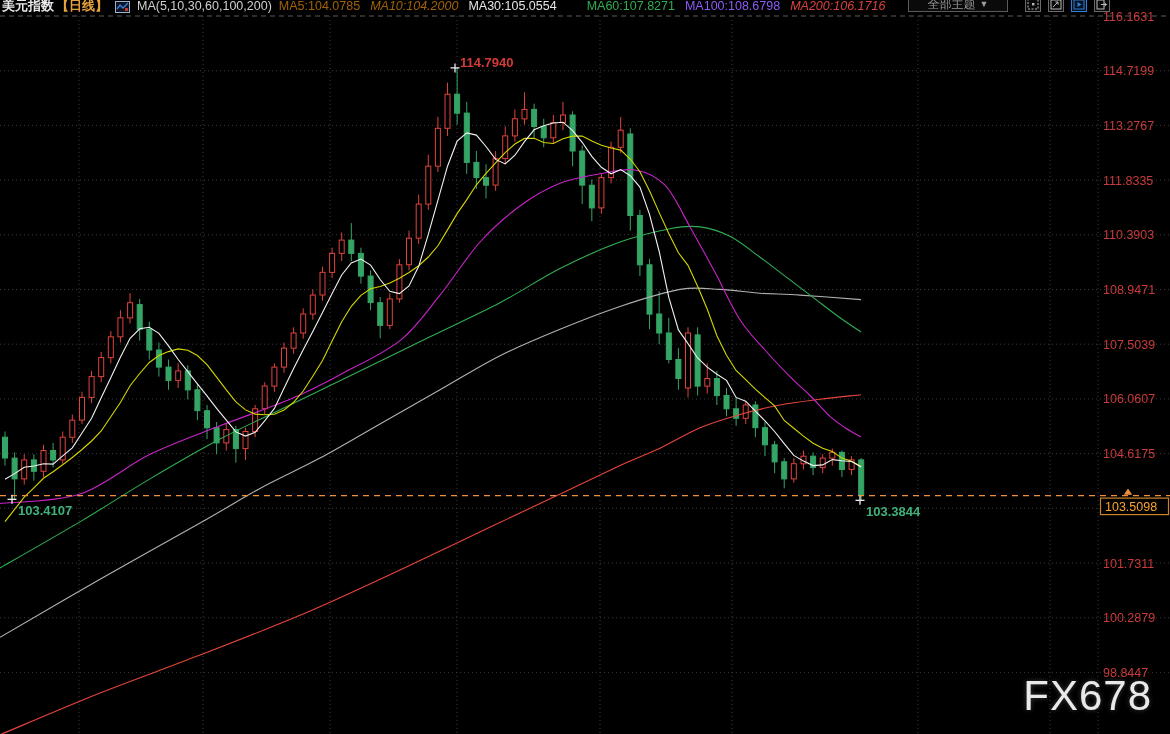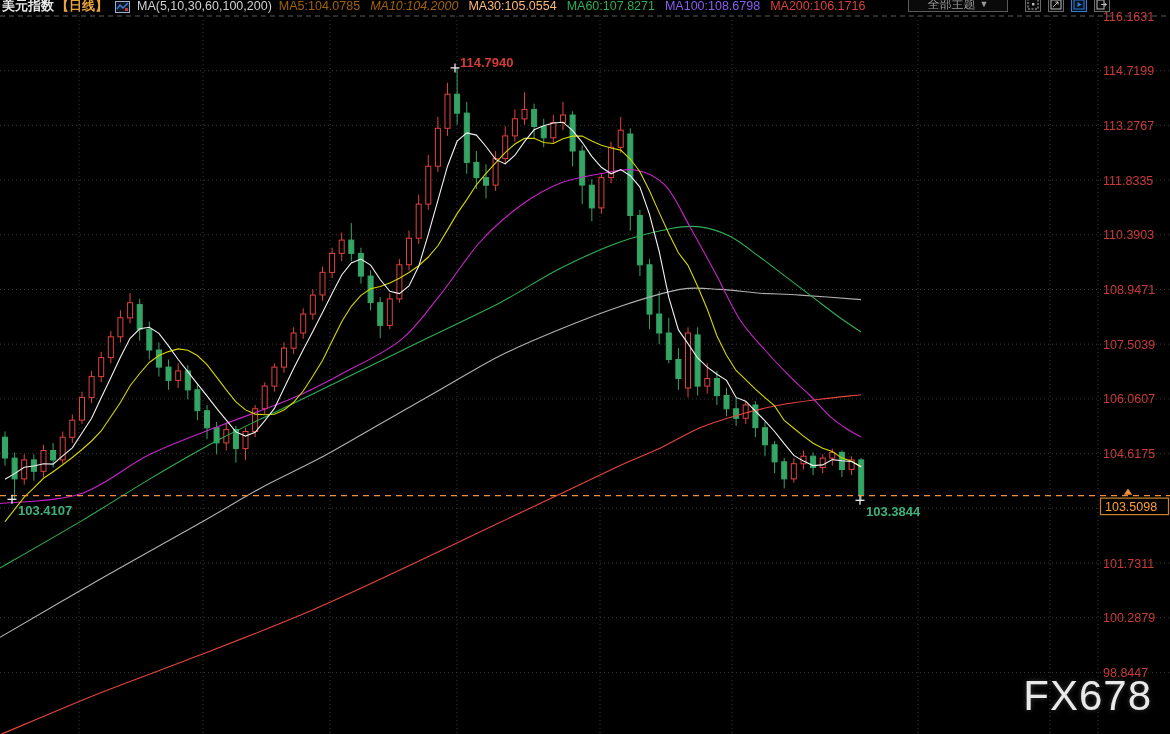--- a/index.html
+++ b/index.html
@@ -463,24 +463,24 @@
       <svg width="15" height="12" viewBox="0 0 15 12">
         <rect x="0.5" y="0.5" width="14" height="11" fill="#0d1524" stroke="#9fb2c8" stroke-width="1"></rect>
         <polyline points="2,8 5,4 8,7 13,2" stroke="#3f7fd9" stroke-width="1.4" fill="none"></polyline>
         <rect x="10" y="7" width="3" height="3" fill="#c0392b"></rect>
       </svg>
     </span>
     <span class="mg">MA(5,10,30,60,100,200)</span>
     <span id="ma-values" style="display:flex;gap:10px;">
         <span style="color: #a16207;">MA5:104.0785</span>
         <span style="color: #a16207; font-style: italic;">MA10:104.2000</span>
-        <span style="color: #fdba74;">MA30:105.0554</span>
-        <span style="color: rgb(47, 174, 82);">MA60:107.8271</span>
+        <span style="color: #e5e5e5;">MA30:105.0554</span>
+        <span style="color: rgb(47, 174, 82); margin-left: 20px;">MA60:107.8271</span>
         <span style="color: #8b5cf6;">MA100:108.6798</span>
-        <span style="color: rgb(217, 66, 60);">MA200:106.1716</span>
+        <span style="color: rgb(217, 66, 60); font-style: italic;">MA200:106.1716</span>
       </span>
   </div>
 
   <div class="toolbar">
     <button class="themes">
       <span>全部主题</span>
       <span style="font-size:9px;">▼</span>
     </button>
     <span style="width:6px;"></span>
     <button class="icon-btn" title="">

